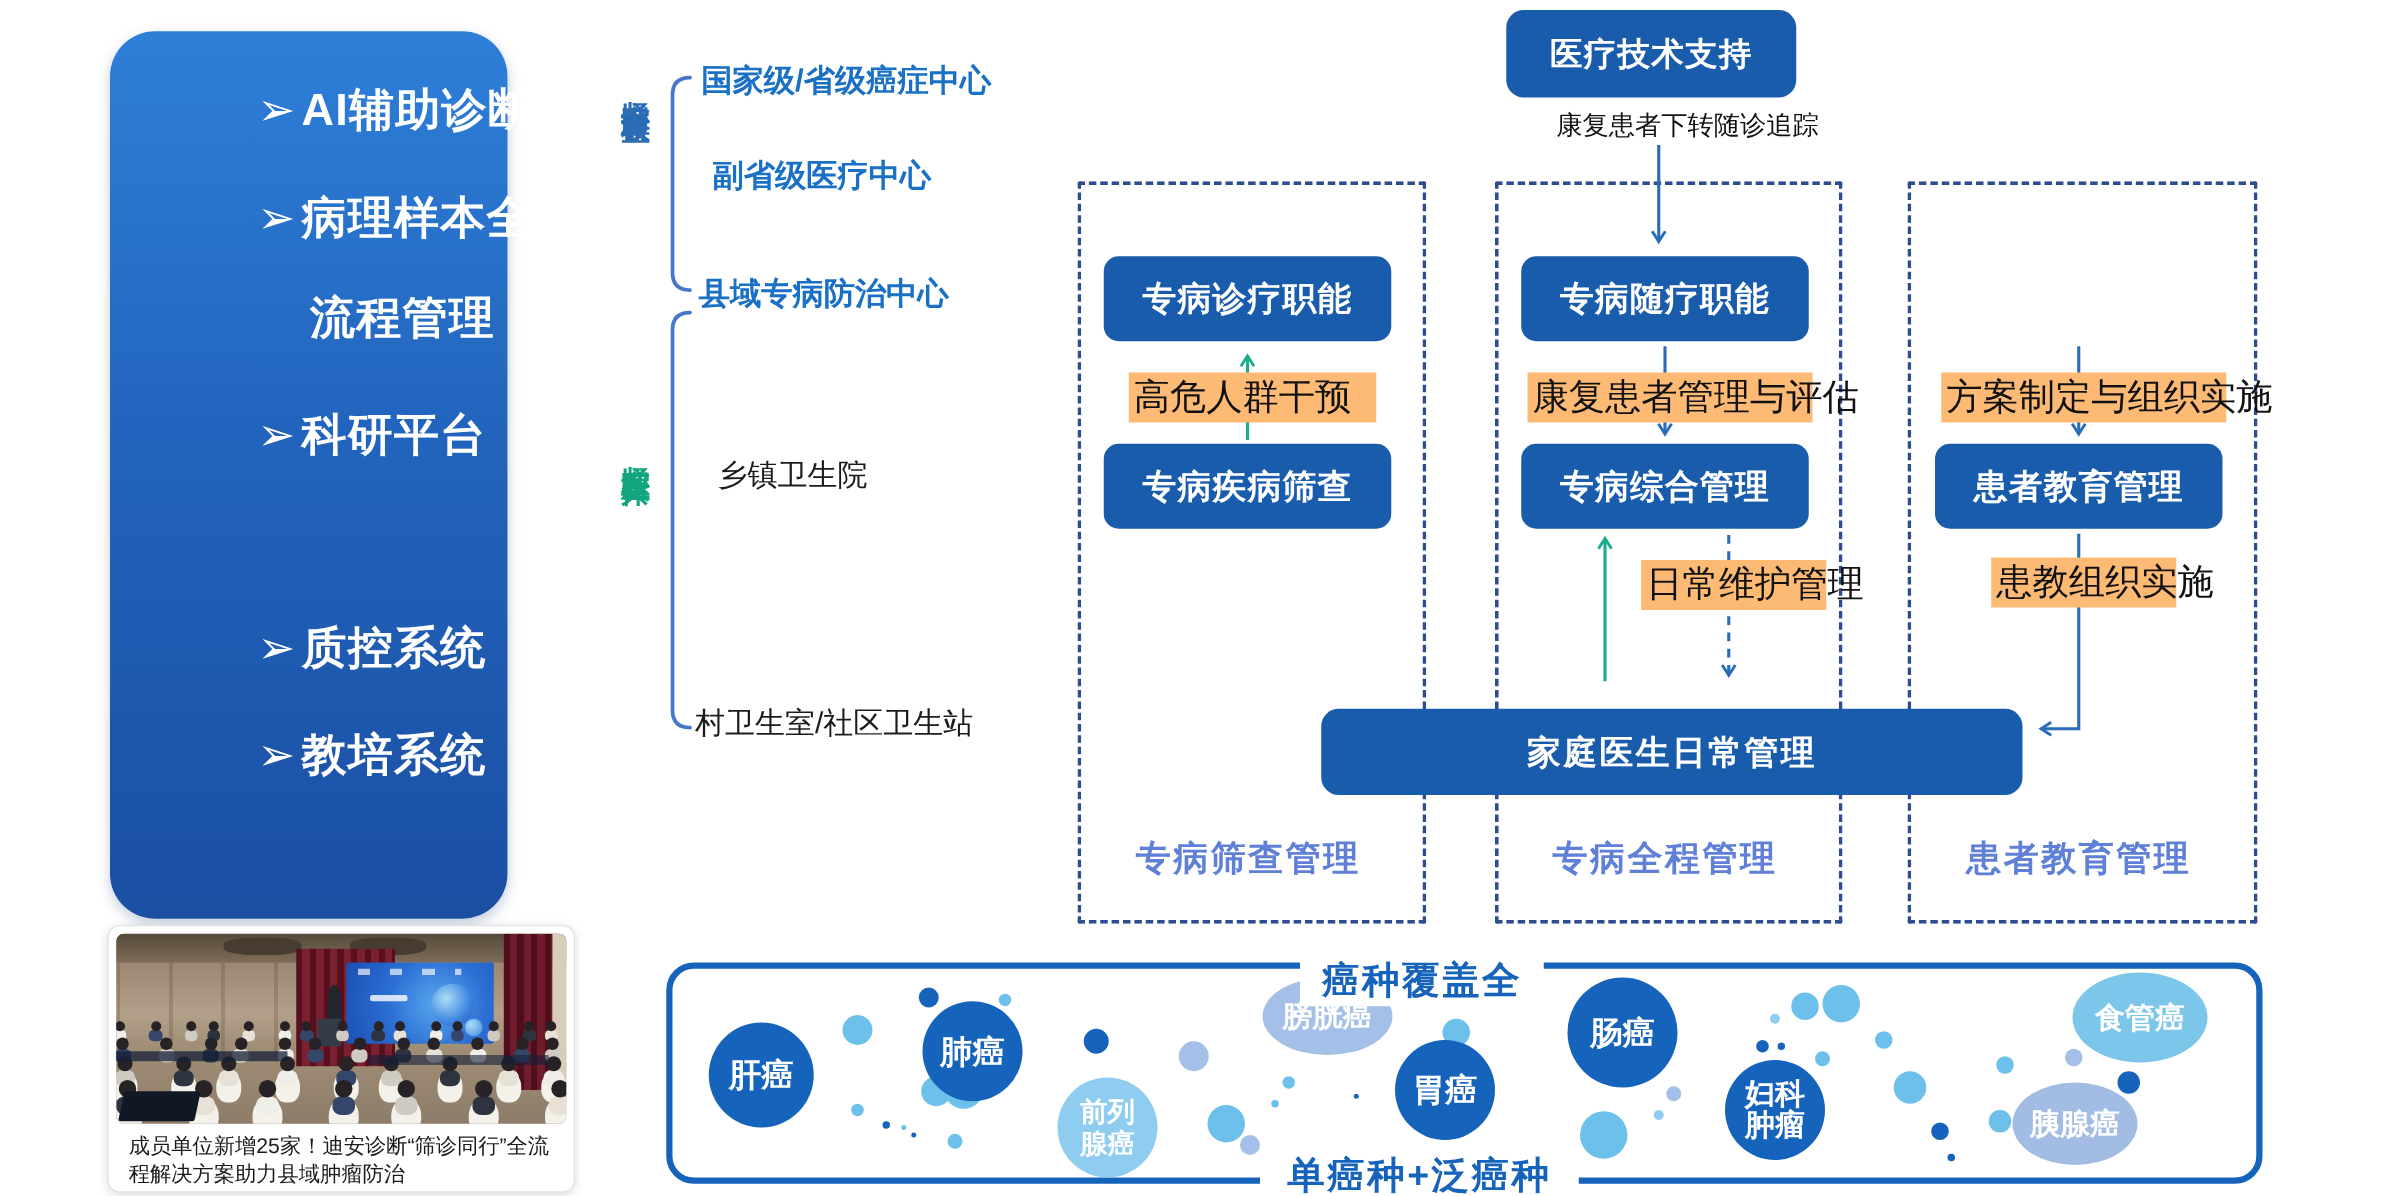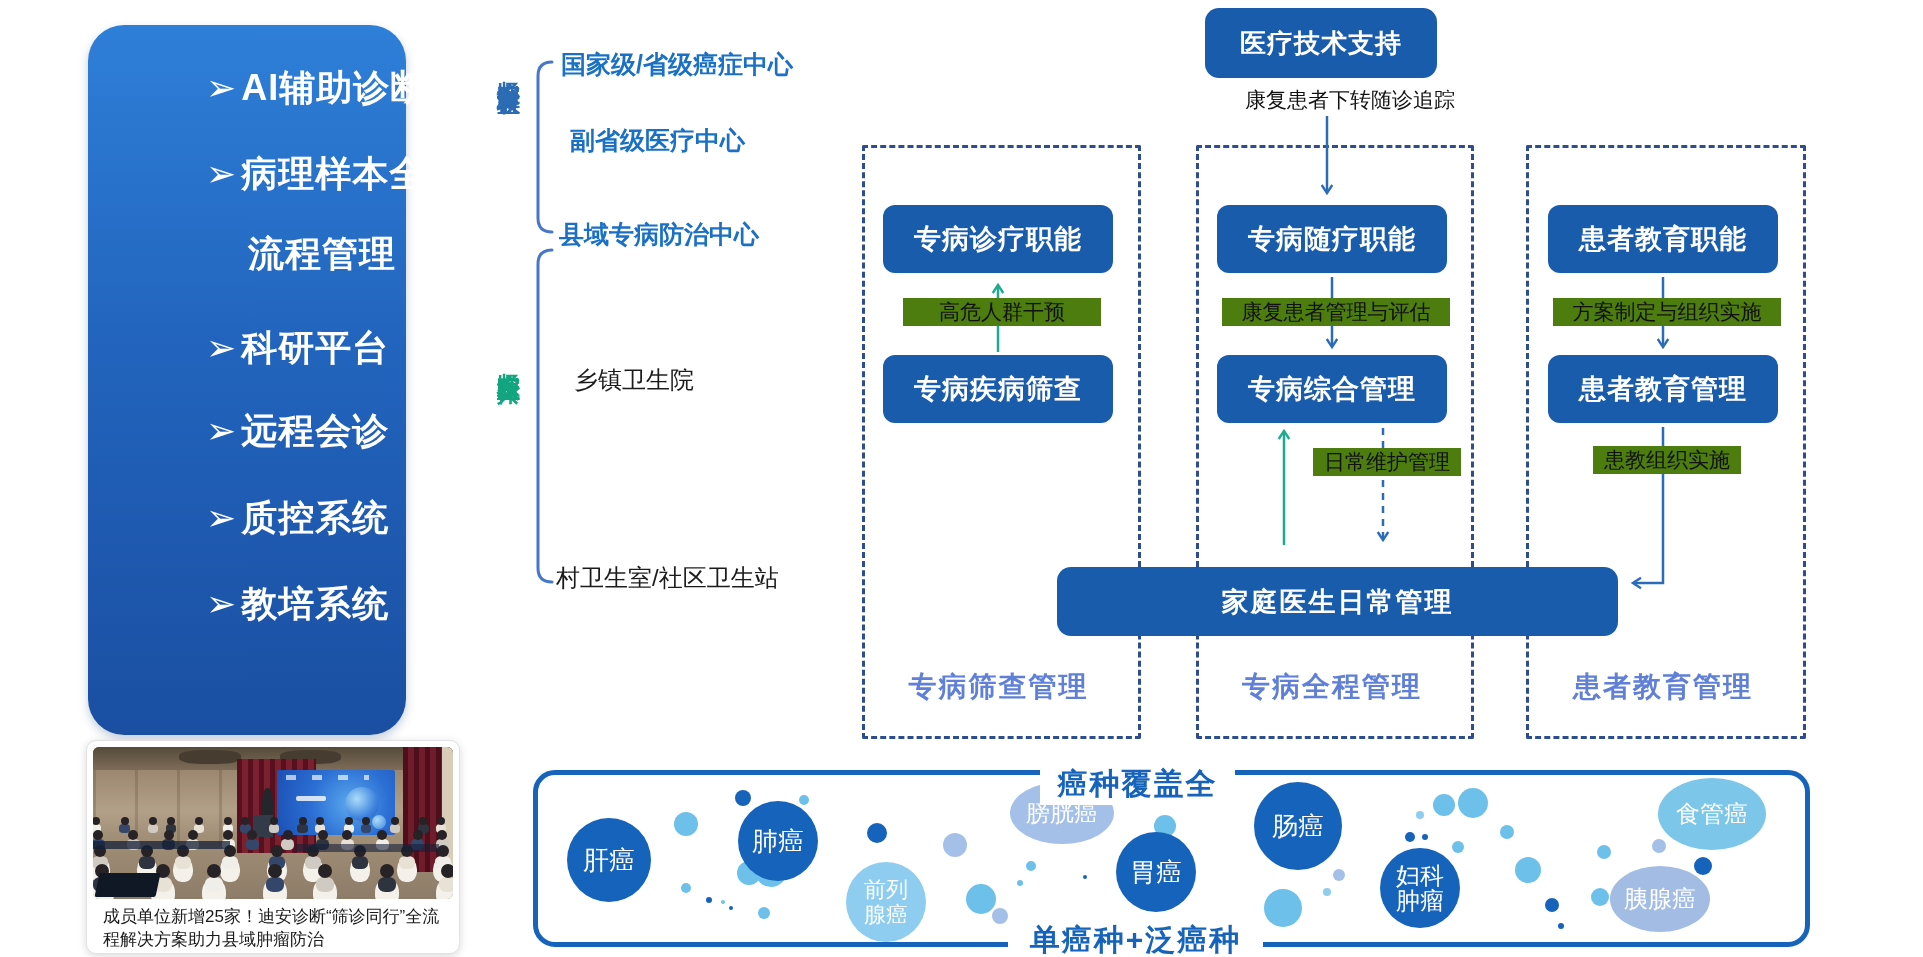--- a/index.html
+++ b/index.html
@@ -31,44 +31,43 @@
   .overlay{position:absolute;left:0;top:0;z-index:2;}
   .overlay .blue{stroke:#2b6cb8;stroke-width:2.5;fill:none;}
   .overlay .green{stroke:#1cab8e;stroke-width:2.5;fill:none;}
   .overlay .dashed{stroke-dasharray:7 6;}
   .overlay .bracket{stroke:#4677c8;stroke-width:3;fill:none;stroke-linecap:round;}
   .btn{position:absolute;background:#1a5cac;border-radius:12px;color:#fff;font-weight:bold;
     display:flex;align-items:center;justify-content:center;z-index:3;letter-spacing:1px;}
   .flow-btn{width:230px;height:68px;font-size:27px;}
   .support-btn{left:1205px;top:8px;width:232px;height:70px;font-size:26px;border-radius:14px;}
   .support-caption{position:absolute;left:1225px;top:86px;width:250px;text-align:center;font-size:21px;color:#111;z-index:3;}
-  .edge-label{position:absolute;background:#4d7c0f;padding:0 4px;text-align:center;font-size:21px;color:#111;z-index:4;white-space:nowrap;}
+  .edge-label{position:absolute;background:#fdba74;padding:0 4px;font-size:29px;color:#111;z-index:4;white-space:nowrap;}
   .footer-label{position:absolute;top:668px;text-align:center;font-size:28px;font-weight:bold;color:#6080d8;letter-spacing:2px;z-index:3;}
   .family-bar{left:1057px;top:548px;width:561px;height:69px;font-size:27px;border-radius:14px;letter-spacing:2px;margin-top:19px;}
   
   .bubble-panel{position:absolute;left:533px;top:770px;width:1267px;height:167px;border:5px solid #1663bb;border-radius:22px;z-index:1;}
   .bp-title{position:absolute;top:752px;text-align:center;background:#fff;font-size:30px;font-weight:bold;color:#1663bb;z-index:3;letter-spacing:2px;}
   .bp-top{left:1040px;width:195px;margin-top:12px;}
   .bp-bottom{left:1008px;top:920px;width:255px;}
   .bubble{position:absolute;border-radius:50%;display:flex;align-items:center;justify-content:center;
-    color:#fff;font-weight:normal;text-align:center;z-index:2;background:#1663bb;}
+    color:#fff;font-weight:bold;text-align:center;z-index:2;background:#1663bb;}
   .bubble span{display:block;}
   .dot{position:absolute;border-radius:50%;z-index:1;}
 </style>
 </head>
 <body>
 
 <div class="stage">
 
   <div class="left-panel">
     <div class="lp-line" style="top:39px"><span class="lp-bullet">➢</span><span>AI辅助诊断</span></div>
     <div class="lp-line" style="top:125px"><span class="lp-bullet">➢</span><span>病理样本全</span></div>
     <div class="lp-line lp-indent" style="top:205px"><span>流程管理</span></div>
     <div class="lp-line" style="top:299px"><span class="lp-bullet">➢</span><span>科研平台</span></div>
-    <div class="lp-line" style="top:382px"><span class="lp-bullet">➢</span><span>远程会诊</span></div>
     <div class="lp-line" style="top:469px"><span class="lp-bullet">➢</span><span>质控系统</span></div>
     <div class="lp-line" style="top:555px"><span class="lp-bullet">➢</span><span>教培系统</span></div>
   </div>
 
   <div class="news-card">
     <div class="news-photo" id="news-photo">
       <div class="ph" style="left:0;top:0;width:100%;height:15%;background:linear-gradient(180deg,#554a3a,#7d6c58);"></div>
       <div class="ph" style="left:24%;top:2%;width:17%;height:9%;background:#463c2f;border-radius:40%;"></div>
       <div class="ph" style="left:52%;top:2%;width:17%;height:9%;background:#463c2f;border-radius:40%;"></div>
       <div class="ph" style="left:0;top:15%;width:42%;height:50%;background:repeating-linear-gradient(90deg,rgba(90,70,50,.25) 0 3px,rgba(0,0,0,0) 3px 42px);"></div>
@@ -224,21 +223,20 @@
     <line class="green" x1="1284" y1="545" x2="1284" y2="432" marker-end="url(#mG)"></line>
     <line class="blue dashed" x1="1383" y1="428" x2="1383" y2="539" marker-end="url(#mB)"></line>
     <path class="blue" d="M1663,427 L1663,583 L1634,583" marker-end="url(#mB)"></path>
   </svg>
 
   <div class="btn support-btn">医疗技术支持</div>
   <div class="support-caption">康复患者下转随诊追踪</div>
 
   <div class="btn flow-btn" style="left:883px;top:205px">专病诊疗职能</div>
   <div class="btn flow-btn" style="left:1217px;top:205px">专病随疗职能</div>
-  <div class="btn flow-btn" style="left:1548px;top:205px">患者教育职能</div>
   <div class="btn flow-btn" style="left:883px;top:355px">专病疾病筛查</div>
   <div class="btn flow-btn" style="left:1217px;top:355px">专病综合管理</div>
   <div class="btn flow-btn" style="left:1548px;top:355px">患者教育管理</div>
 
   <div class="edge-label" style="left:903px;top:298px;width:190px">高危人群干预</div>
   <div class="edge-label" style="left:1222px;top:298px;width:220px">康复患者管理与评估</div>
   <div class="edge-label" style="left:1553px;top:298px;width:220px">方案制定与组织实施</div>
   <div class="edge-label" style="left:1313px;top:448px;width:140px">日常维护管理</div>
   <div class="edge-label" style="left:1593px;top:446px;width:140px">患教组织实施</div>
 

